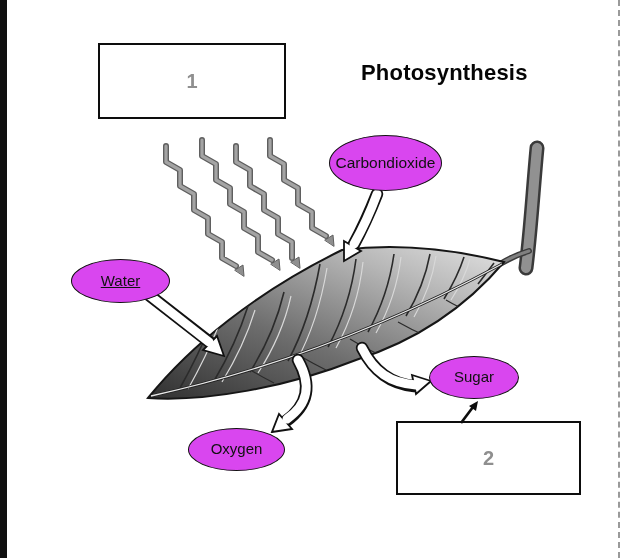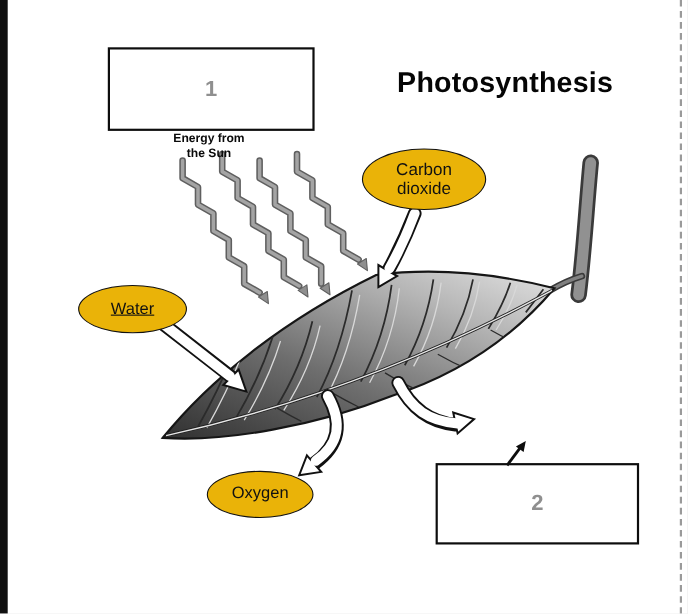--- a/index.html
+++ b/index.html
@@ -14,31 +14,31 @@
   .answer-box {
     position:absolute; z-index:3; border:2px solid #0d0d0d; background:transparent;
     display:flex; align-items:center; justify-content:center; box-sizing:border-box;
   }
   .box1 { left:98px; top:43px; width:188px; height:76px; }
   .box2 { left:396px; top:421px; width:185px; height:74px; }
   .answer-number { color:#8f8f8f; font-weight:bold; font-size:20px; }
 
   .title {
     position:absolute; left:361px; top:60px; z-index:2;
-    font-size:26px; font-weight:bold; letter-spacing:0.2px; color:#050505;
+    font-size:22px; font-weight:bold; letter-spacing:0.2px; color:#050505;
   }
   .energy-label {
     position:absolute; left:138px; top:120px; width:104px; z-index:2;
     font-size:11px; font-weight:bold; text-align:center; line-height:1.25; color:#0a0a0a;
   }
 
   .oval {
-    position:absolute; z-index:2; background:#eab308;
+    position:absolute; z-index:2; background:#d946ef;
     border:1.7px solid #111111; border-radius:50%;
-    display:flex; flex-direction:column; align-items:center; justify-content:center;
+    display:flex; flex-direction:row; align-items:center; justify-content:center;
     box-sizing:border-box; font-size:15px; line-height:1.12; color:#111;
   }
   .oval-water  { left:71px;  top:259px; width:99px;  height:44px;text-decoration:underline; }
   .oval-co2    { left:329px; top:135px; width:113px; height:56px; font-size:15.5px; }
   .oval-oxygen { left:188px; top:428px; width:97px;  height:43px; }
   .oval-sugar  { left:429px; top:356px; width:90px;  height:43px; }
 </style>
 </head>
 <body>
 
@@ -150,36 +150,35 @@
       <polygon points="478,401 476,411 469,406" fill="#0d0d0d"></polygon>
     </g>
   </svg>
 
   <div class="answer-box box1">
     <span class="answer-number">1</span>
   </div>
 
   <div class="title">Photosynthesis</div>
 
-  <div class="energy-label">
-    <div>Energy from</div>
-    <div>the Sun</div>
-  </div>
 
   <div class="oval oval-water">
     <span>Water</span>
   </div>
 
   <div class="oval oval-co2">
     <span>Carbon</span>
     <span>dioxide</span>
   </div>
 
   <div class="oval oval-oxygen">
     <span>Oxygen</span>
   </div>
 
+  <div class="oval oval-sugar">
+    <span>Sugar</span>
+  </div>
 
   <div class="answer-box box2">
     <span class="answer-number">2</span>
   </div>
 
 </div>
 
 </body></html>

